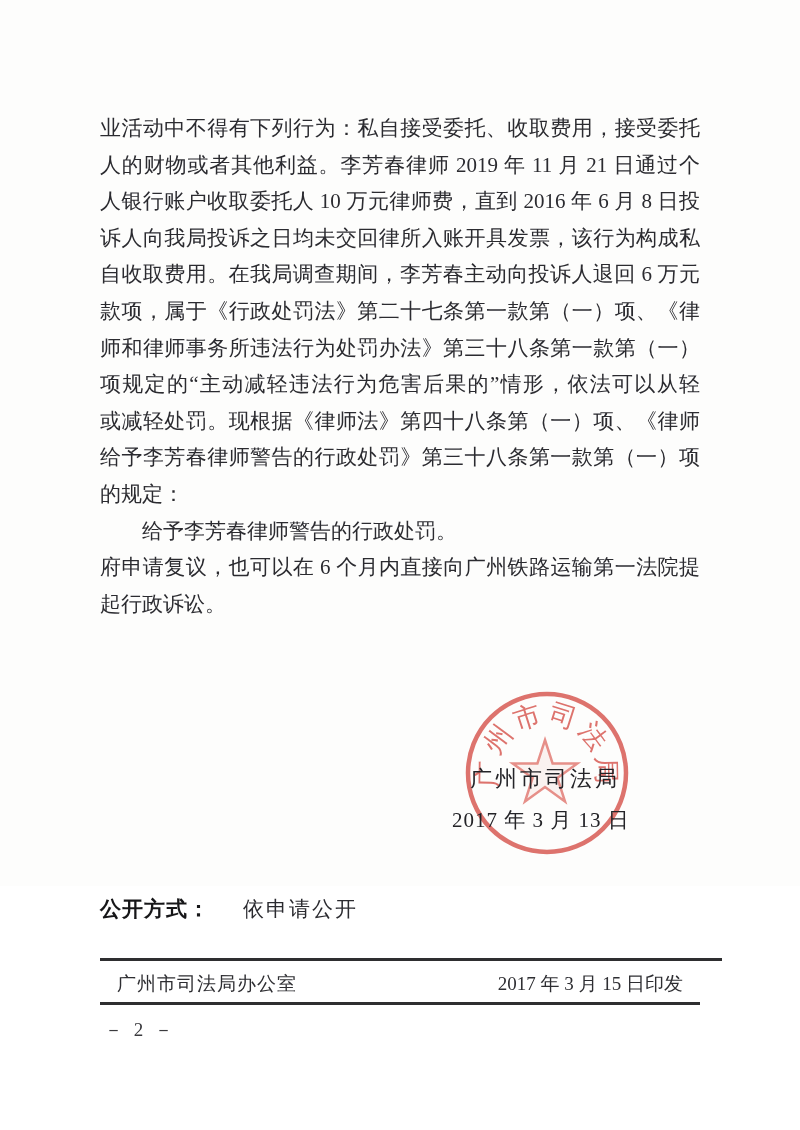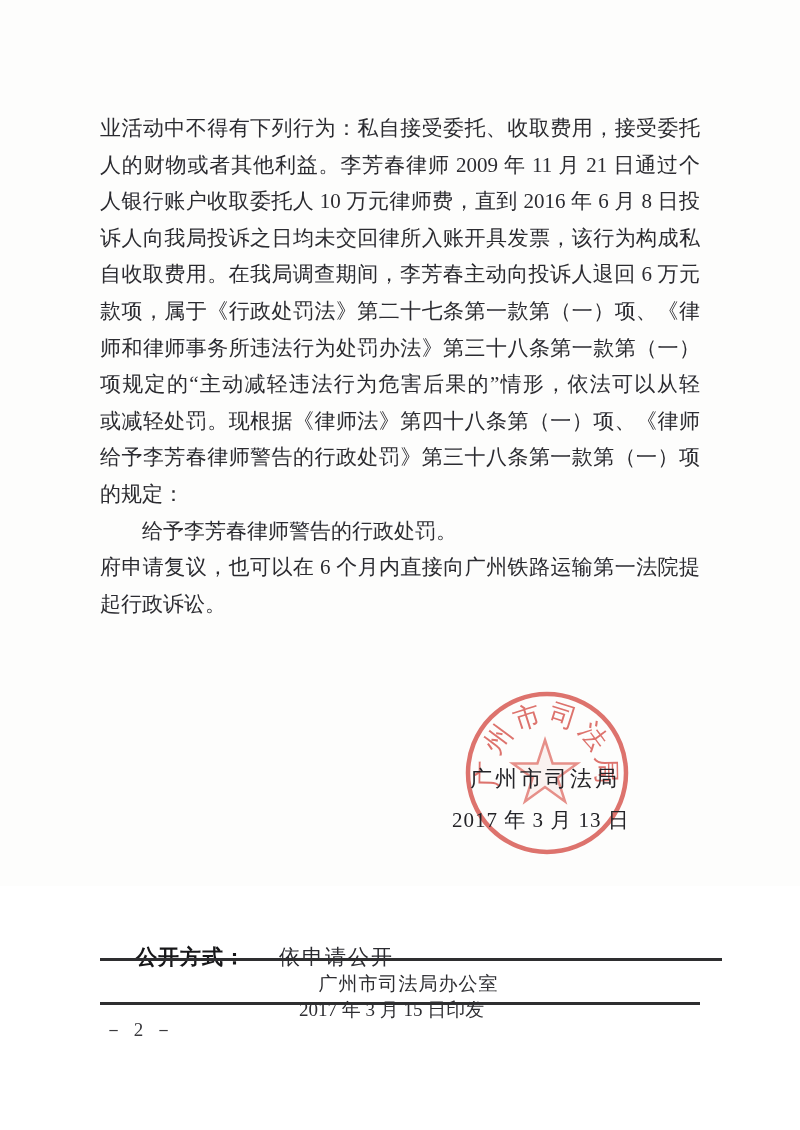--- a/index.html
+++ b/index.html
@@ -19,44 +19,44 @@
            color:#242428;white-space:nowrap;z-index:3;}
   .sig-date{position:absolute;left:452px;top:806px;font-size:21px;letter-spacing:1px;
             color:#242428;white-space:nowrap;z-index:3;}
 
   
   .seal{position:absolute;left:461px;top:688px;width:172px;height:172px;z-index:2;
         opacity:0.88;}
   .seal text{font-family:"Liberation Serif","DejaVu Serif",serif;}
 
   
-  .publicity{position:absolute;left:100px;top:943px;white-space:nowrap;margin-left:36px;}
+  .publicity{position:absolute;left:100px;top:895px;white-space:nowrap;}
   .pub-label{font-family:"Liberation Sans","DejaVu Sans",sans-serif;font-weight:bold;
              font-size:21px;color:#161618;letter-spacing:1px;}
   .pub-value{font-size:21px;color:#2b2b30;margin-left:33px;letter-spacing:2px;}
 
   
   .rule-top{position:absolute;left:100px;top:958px;width:622px;height:3px;background:#2e2e30;}
   .rule-bottom{position:absolute;left:100px;top:1002px;width:600px;height:3px;background:#2e2e30;}
   .footer-row{position:absolute;left:100px;top:971px;width:600px;display:flex;
-              justify-content:space-between;align-items:center;flex-direction:column;}
+              justify-content:space-between;align-items:center;}
   .footer-issuer{font-size:19px;color:#2e2e32;letter-spacing:1px;padding-left:17px;white-space:nowrap;}
   .footer-date{font-size:19px;color:#2e2e32;padding-right:17px;white-space:nowrap;}
 
   .page-num{position:absolute;left:104px;top:1017px;font-size:19px;color:#3a3a3e;
             letter-spacing:3px;white-space:nowrap;}
 </style>
 </head>
 <body>
 
 <div class="page">
 
   <div class="body-text">
     <div class="ln j">业活动中不得有下列行为：私自接受委托、收取费用，接受委托</div>
-    <div class="ln j">人的财物或者其他利益。李芳春律师 2009 年 11 月 21 日通过个</div>
+    <div class="ln j">人的财物或者其他利益。李芳春律师 2019 年 11 月 21 日通过个</div>
     <div class="ln j">人银行账户收取委托人 10 万元律师费，直到 2016 年 6 月 8 日投</div>
     <div class="ln j">诉人向我局投诉之日均未交回律所入账开具发票，该行为构成私</div>
     <div class="ln j">自收取费用。在我局调查期间，李芳春主动向投诉人退回 6 万元</div>
     <div class="ln j">款项，属于《行政处罚法》第二十七条第一款第（一）项、《律</div>
     <div class="ln j">师和律师事务所违法行为处罚办法》第三十八条第一款第（一）</div>
     <div class="ln j">项规定的“主动减轻违法行为危害后果的”情形，依法可以从轻</div>
     <div class="ln j">或减轻处罚。现根据《律师法》第四十八条第（一）项、《律师</div>
     <div class="ln j">给予李芳春律师警告的行政处罚》第三十八条第一款第（一）项</div>
     <div class="ln">的规定：</div>
     <div class="ln ind">给予李芳春律师警告的行政处罚。</div>

